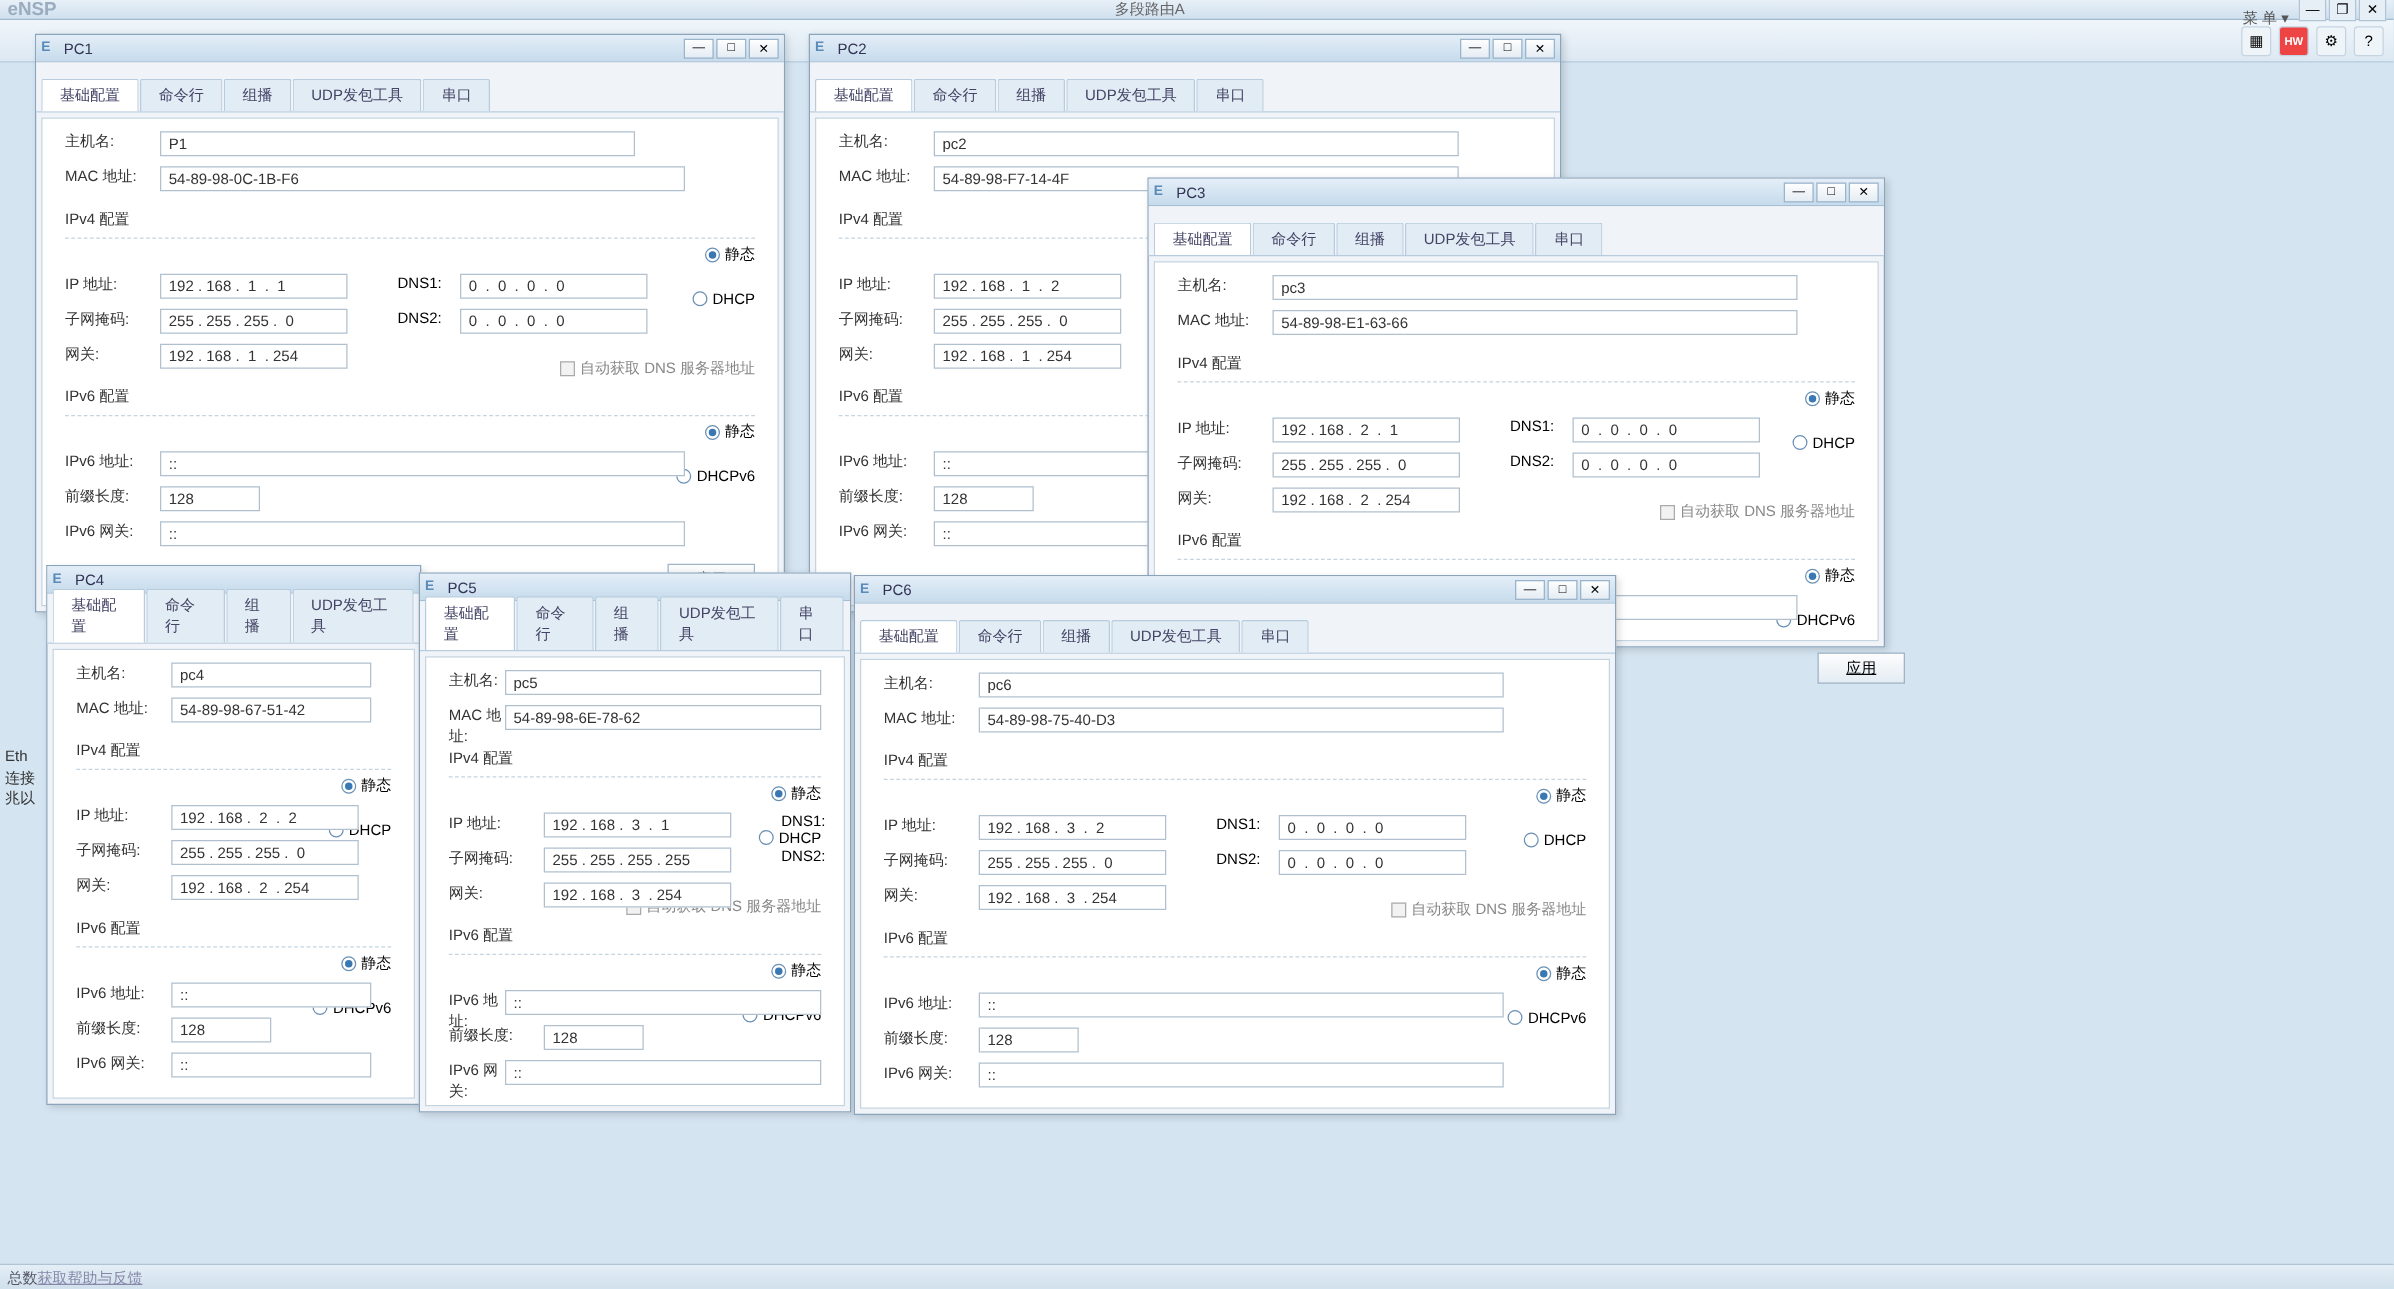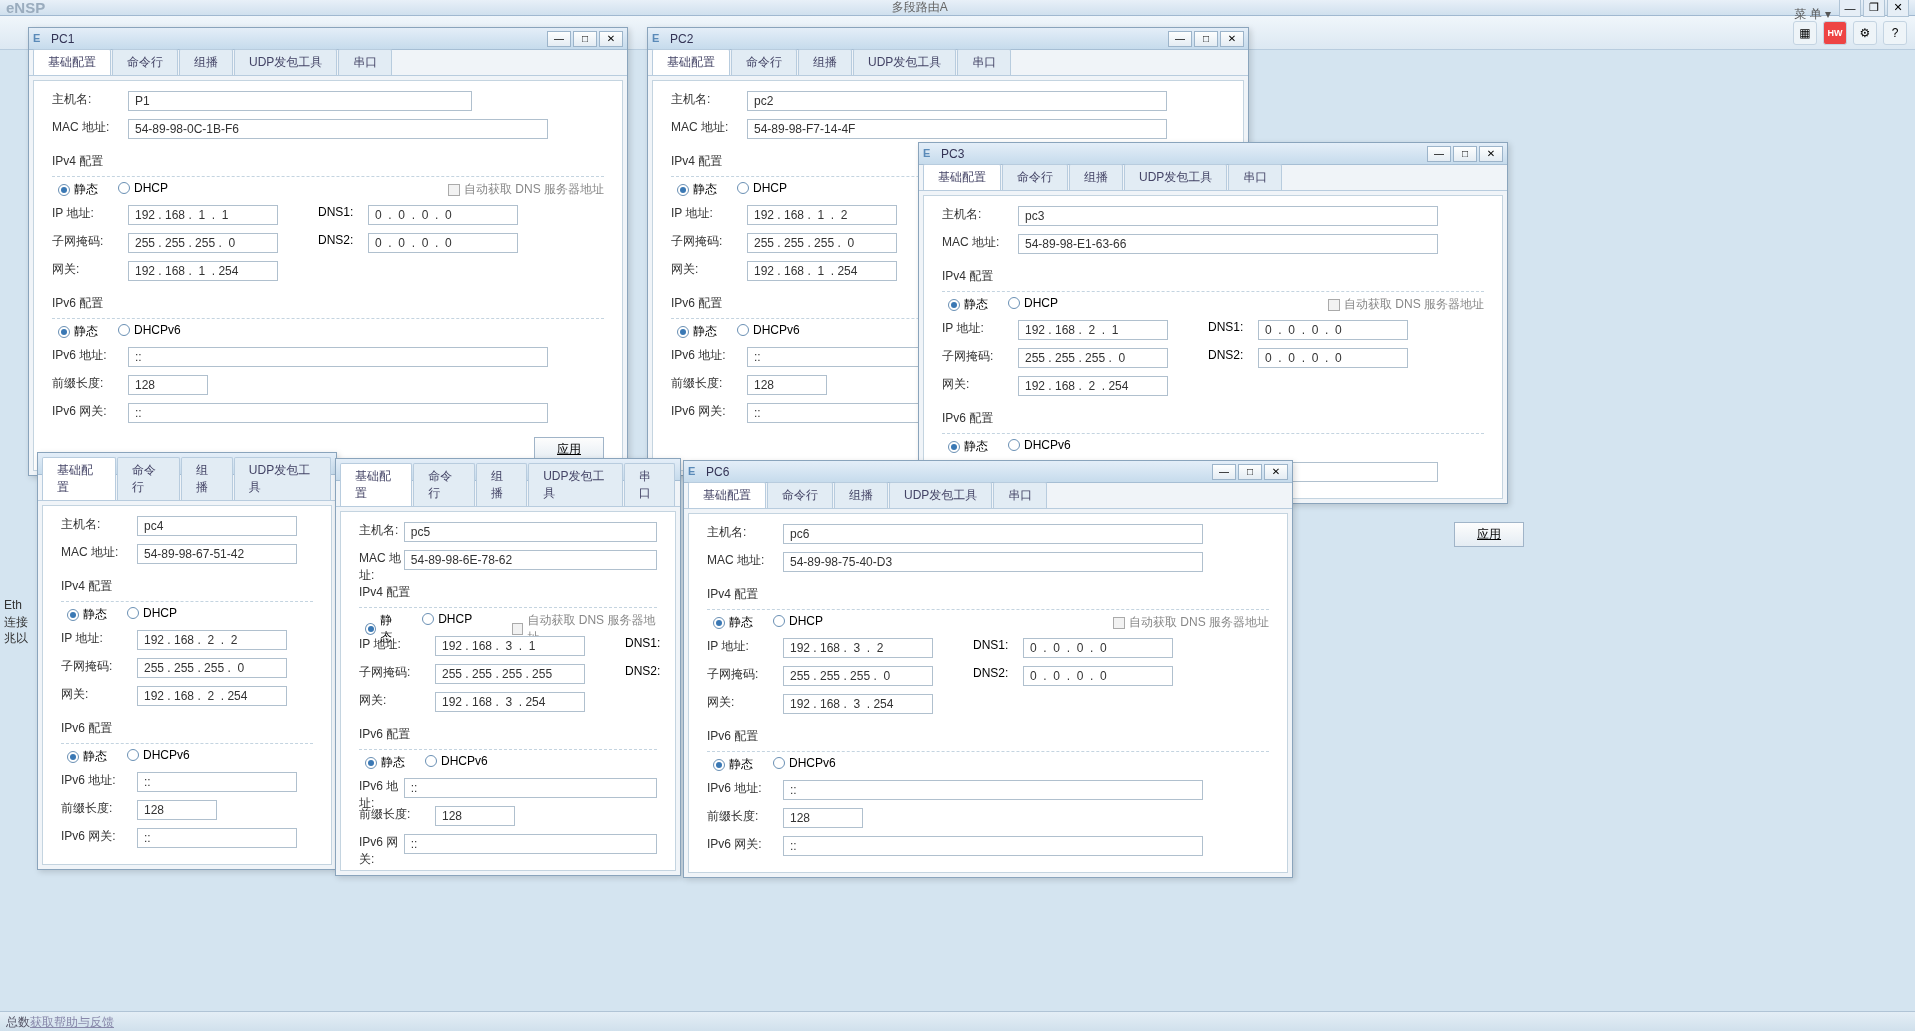--- a/index.html
+++ b/index.html
@@ -10,31 +10,31 @@
 .main-btn { width: 22px; height: 18px; margin-left: 2px; background: #e6eef6; border: 1px solid #b0c4d6; display: flex; align-items: center; justify-content: center; font-size: 11px; cursor: pointer; }
 .menu-word { margin-right: 6px; color: #555; margin-top: 13px; }
 .toolbar-strip { height: 34px; background: linear-gradient(#f0f6fb,#dce8f2); border-bottom: 1px solid #b8ccde; display:flex; align-items:center; justify-content:flex-end; padding:0 8px; gap:6px;}
 .toolbar-icon { width:24px; height:24px; border:1px solid #c4d4e2; background:#eef4f8; border-radius:3px; display:flex;align-items:center;justify-content:center;}
 .hw-icon{background:#e44; color:#fff; font-size:9px; font-weight:bold;}
 .window { position: absolute; background: #f0f4f8; border: 1px solid #8aa4bc; box-shadow: 2px 2px 6px rgba(0,0,0,0.15); }
 .winbar { height: 22px; background: linear-gradient(#e4eef8,#c6dbec); display: flex; align-items: center; padding: 0 4px; border-bottom: 1px solid #a6bed4; }
 .winicon { width: 14px; height: 14px; margin-right: 4px; color:#5a8ab8; font-weight:bold; font-size:11px;}
 .wintitle { flex: 1; color: #335; font-size: 12px; }
 .winctl { width: 24px; height: 16px; margin-left: 2px; background: linear-gradient(#fdfefe,#e4ecf3); border: 1px solid #9cb4ca; display:flex;align-items:center;justify-content:center; font-size:10px; cursor:pointer;}
-.tabstrip { height: 26px; display: flex; align-items: flex-end; padding: 4px 4px 0 4px; background: #f0f4f8; border-bottom: 1px solid #b8ccde; }
+.tabstrip { height: 40px; display: flex; align-items: flex-end; padding: 4px 4px 0 4px; background: #f0f4f8; border-bottom: 1px solid #b8ccde; }
 .tab { padding: 4px 14px; border: 1px solid #b8ccde; border-bottom: none; margin-right: 1px; background: #e2ecf4; color: #446; cursor:pointer; font-size:12px; border-radius:2px 2px 0 0;}
 .tab.active { background: #fff; }
 .panel { background: #fff; margin: 4px; border: 1px solid #c4d4e0; padding: 10px 18px 8px 18px; }
 .row { display: flex; align-items: flex-start; height: 28px; }
 .lbl { width: 76px; color: #333; font-size: 12px; }
 .inp { border: 1px solid #b0c0ce; height: 20px; padding: 0 6px; background: #fff; color:#333; font-size:12px;}
 .inp.ip { width: 150px; }
 .inp.short { width: 80px; }
 .grp { font-size: 12px; color:#333; padding: 6px 0 2px 0; }
-.optrow { display:flex; align-items:flex-start; gap:20px; height:24px; padding-left:6px;}
+.optrow { display:flex; align-items:flex-end; gap:20px; height:24px; padding-left:6px;flex-direction:column;}
 .radio { display:flex; align-items:center; gap:4px; font-size:12px; cursor:pointer;}
 .rcircle { width:12px;height:12px;border:1px solid #6a90b4;border-radius:50%; display:flex;align-items:center;justify-content:center;}
 .rcircle.sel::after{content:"";width:6px;height:6px;background:#3a78b4;border-radius:50%;}
 .cb { display:flex; align-items:center; gap:4px; font-size:12px; color:#888;}
 .cbox{width:12px;height:12px;border:1px solid #aaa;background:#f2f2f2;}
 .twocol { display:flex; gap:40px;}
 .col { flex:0 0 auto;}
 .col .lbl2 { width:50px; display:inline-block;}
 .apply { float:right; padding:3px 22px; border:1px solid #a0b4c8; background:linear-gradient(#fdfdfd,#e4ecf3); cursor:pointer; margin-top:6px;text-decoration:underline;}
 .status { position:absolute; bottom:0; left:0; right:0; height:20px; background:linear-gradient(#e4eef6,#d0e0ec); border-top:1px solid #b0c4d6; font-size:12px; color:#556; padding:2px 6px; display:flex; justify-content:flex-start;}
@@ -75,21 +75,21 @@
     <div class="tabstrip">
         <div class="tab active">基础配置</div>
         <div class="tab">命令行</div>
         <div class="tab">组播</div>
         <div class="tab">UDP发包工具</div>
         <div class="tab">串口</div>
       </div>
     <div class="panel">
     <div class="row">
           <span class="lbl">主机名:</span>
-      <input class="inp" style="width: 344px;" value="P1">
+      <input class="inp" style="width: 380px;" value="P1">
         </div>
     <div class="row">
           <span class="lbl">MAC 地址:</span>
       <input class="inp" style="width: 420px;" value="54-89-98-0C-1B-F6">
         </div>
     <div class="grp">IPv4 配置</div>
         <hr class="fs">
     <div class="optrow">
       <span class="radio"><span class="rcircle sel"></span>静态</span>
       <span class="radio"><span class="rcircle"></span>DHCP</span>

